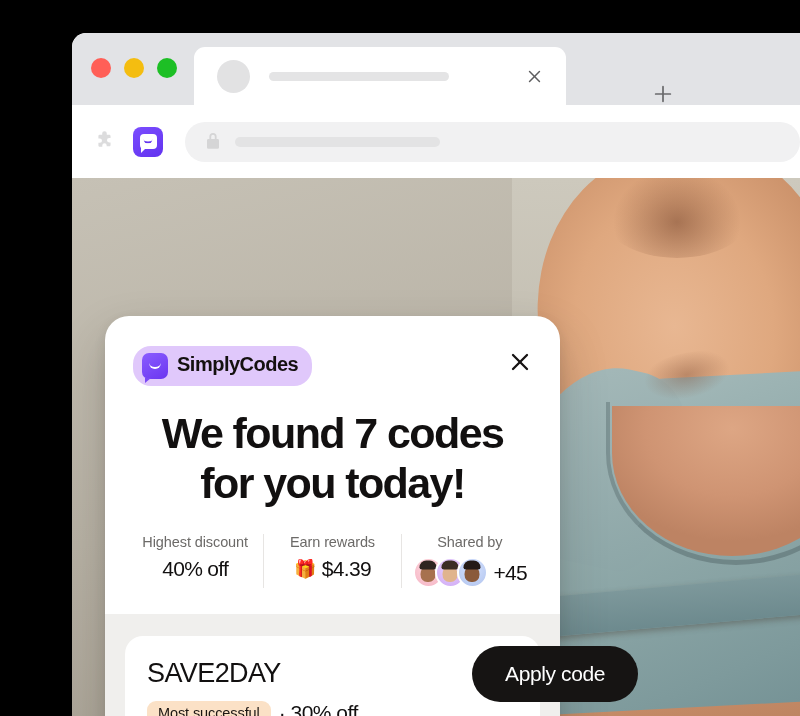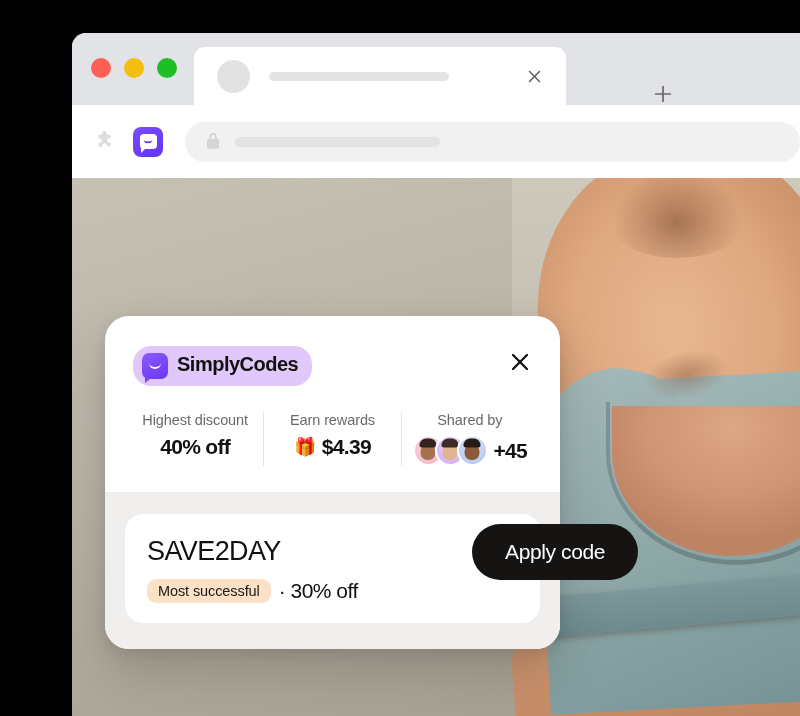--- a/index.html
+++ b/index.html
@@ -331,21 +331,21 @@
   }
   .stat + .stat { border-left: 1.5px solid #e7e5e3; }
   .stat-label {
     font-size: 14.5px;
     color: #6c6a68;
     letter-spacing: -0.1px;
   }
   .stat-value {
     margin-top: 7px;
     font-size: 21px;
-    font-weight: 700;
+    font-weight: 400;
     letter-spacing: -0.7px;
     color: #121010;
     display: flex;
     align-items: center;
     justify-content: center;
     gap: 6px;
     white-space: nowrap;
   }
   .gift { font-size: 18px; line-height: 1; }
 
@@ -525,20 +525,22 @@
         </div>
 
         <span class="popup-close">
           <svg viewBox="0 0 24 24" fill="none" stroke="currentColor" stroke-width="2.3" stroke-linecap="round">
             <line x1="5" y1="5" x2="19" y2="19"></line>
             <line x1="19" y1="5" x2="5" y2="19"></line>
           </svg>
         </span>
 
         <div class="headline">
+          <div>We found 7 codes</div>
+          <div>for you today!</div>
         </div>
       </div>
 
       <div class="stats">
 
         <div class="stat">
           <div class="stat-label">Highest discount</div>
           <div class="stat-value">
             <span>40% off</span>
           </div>

